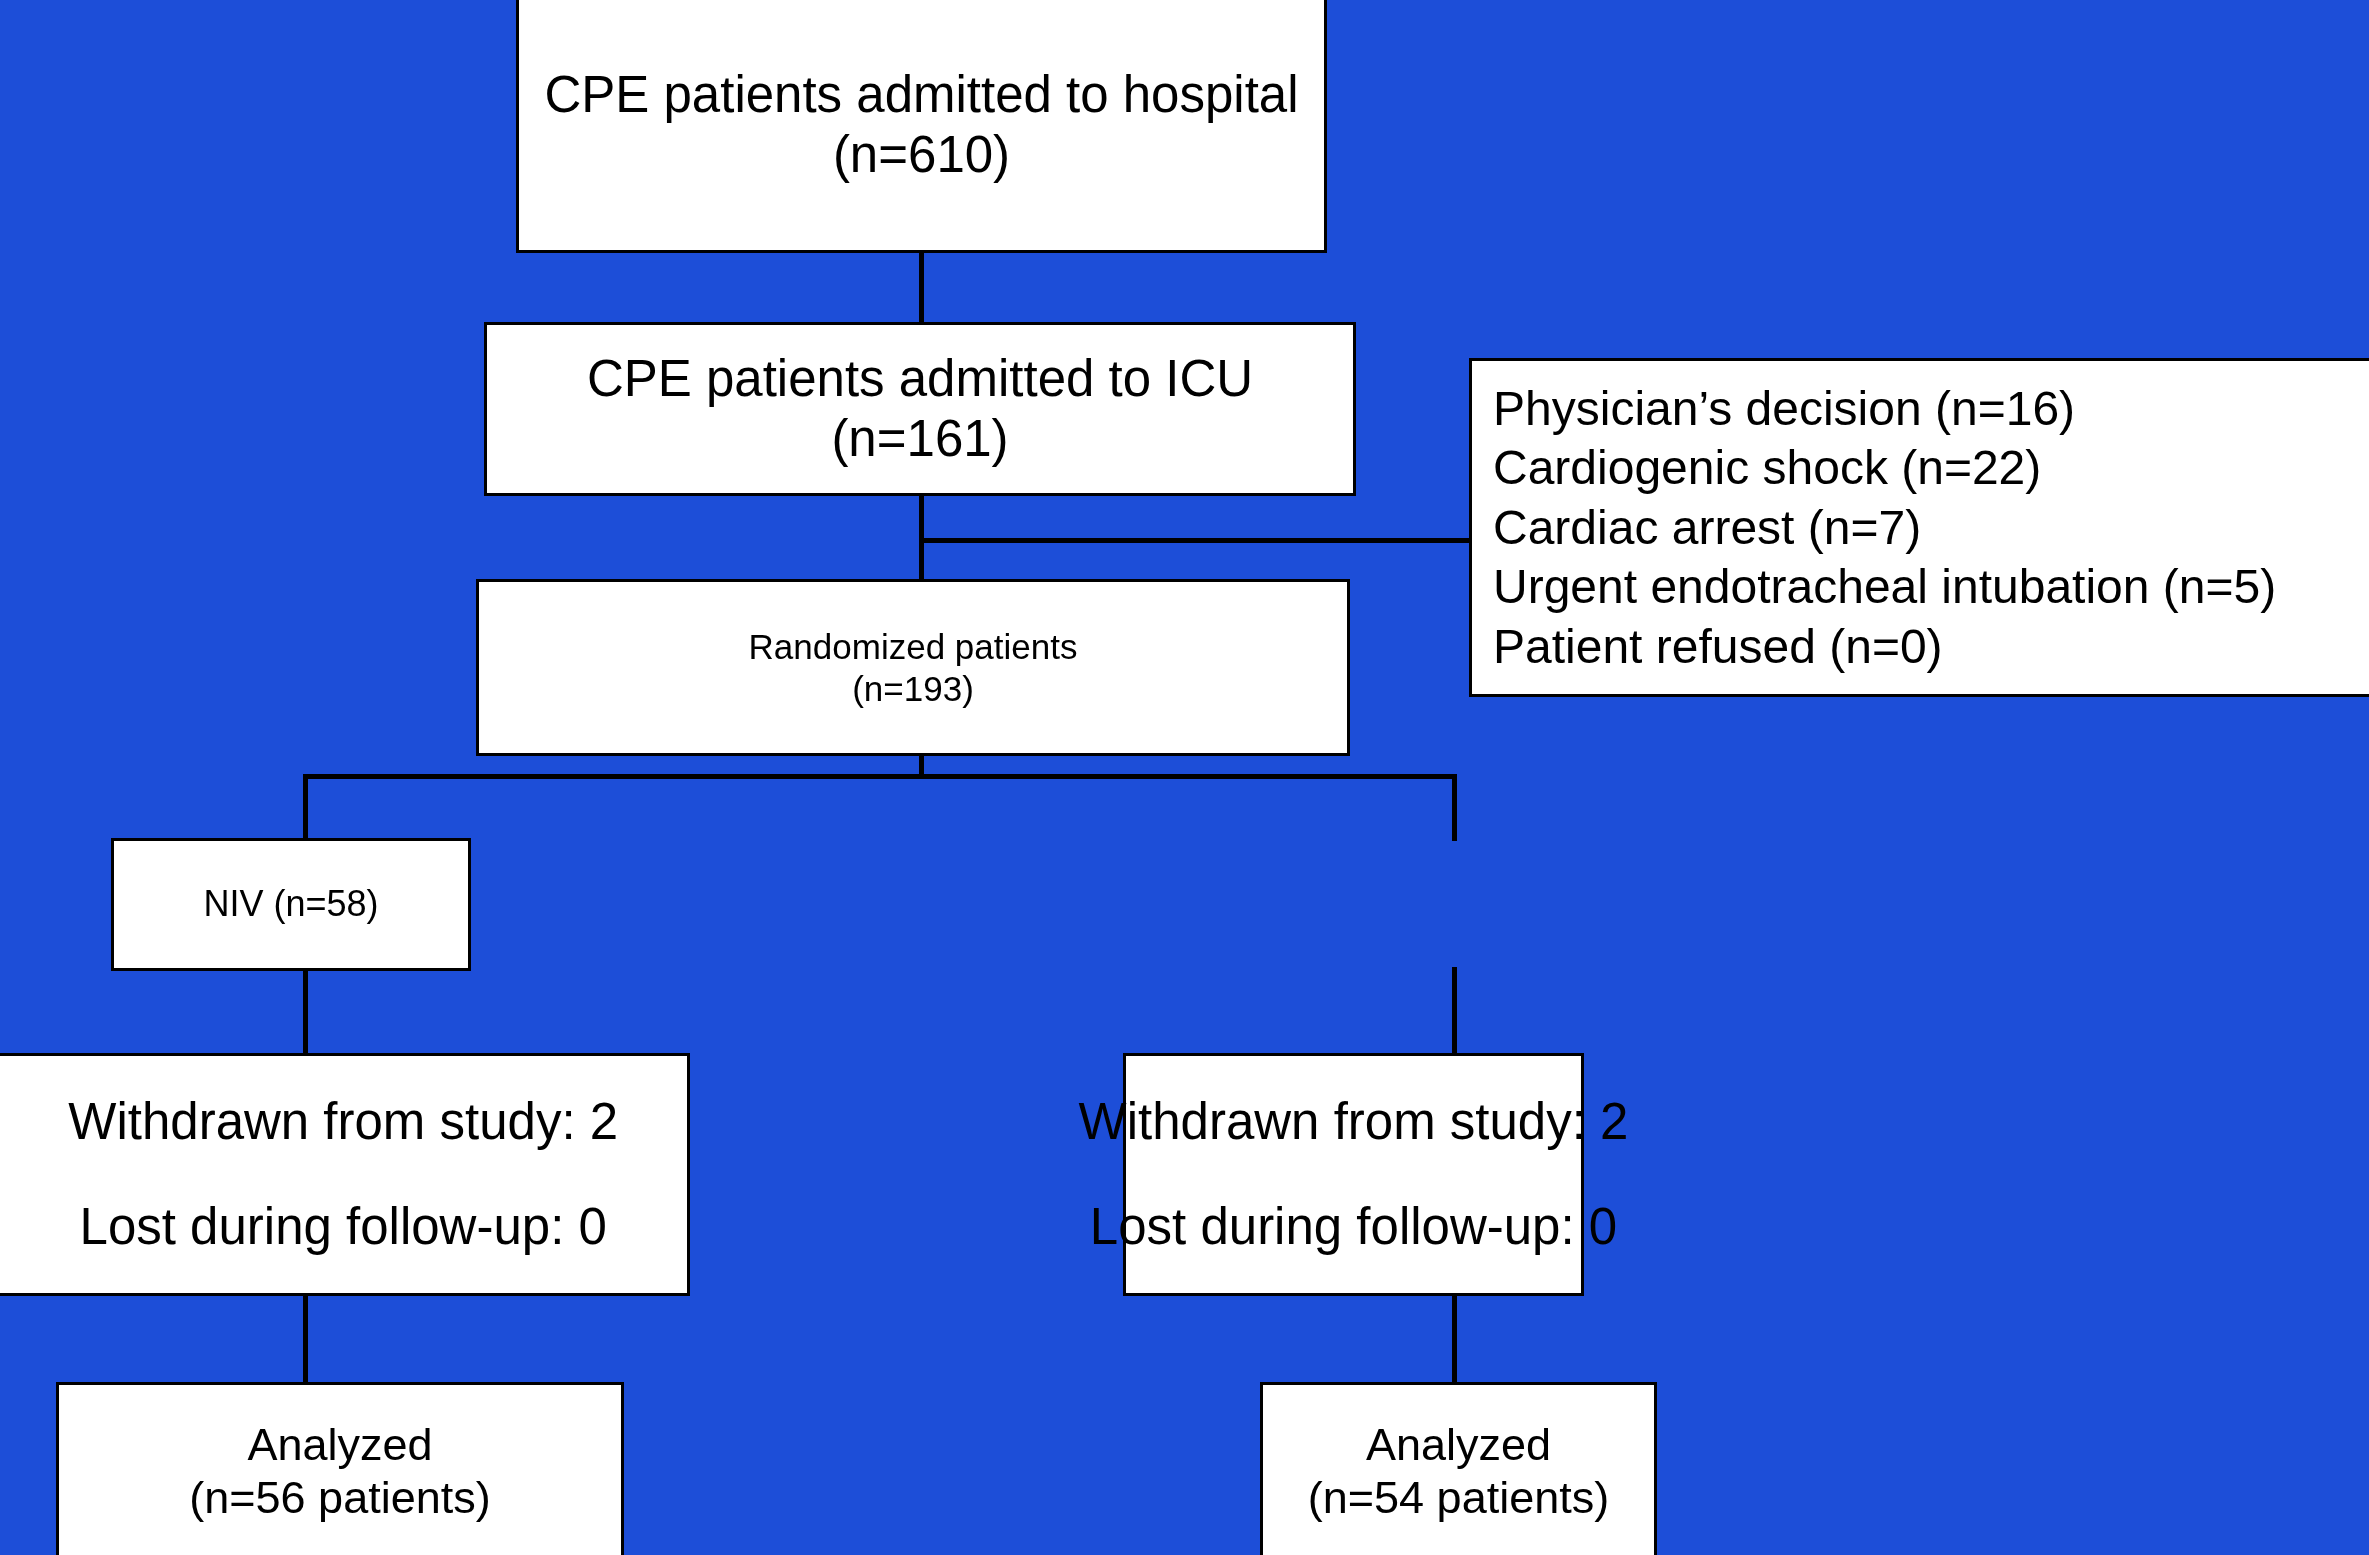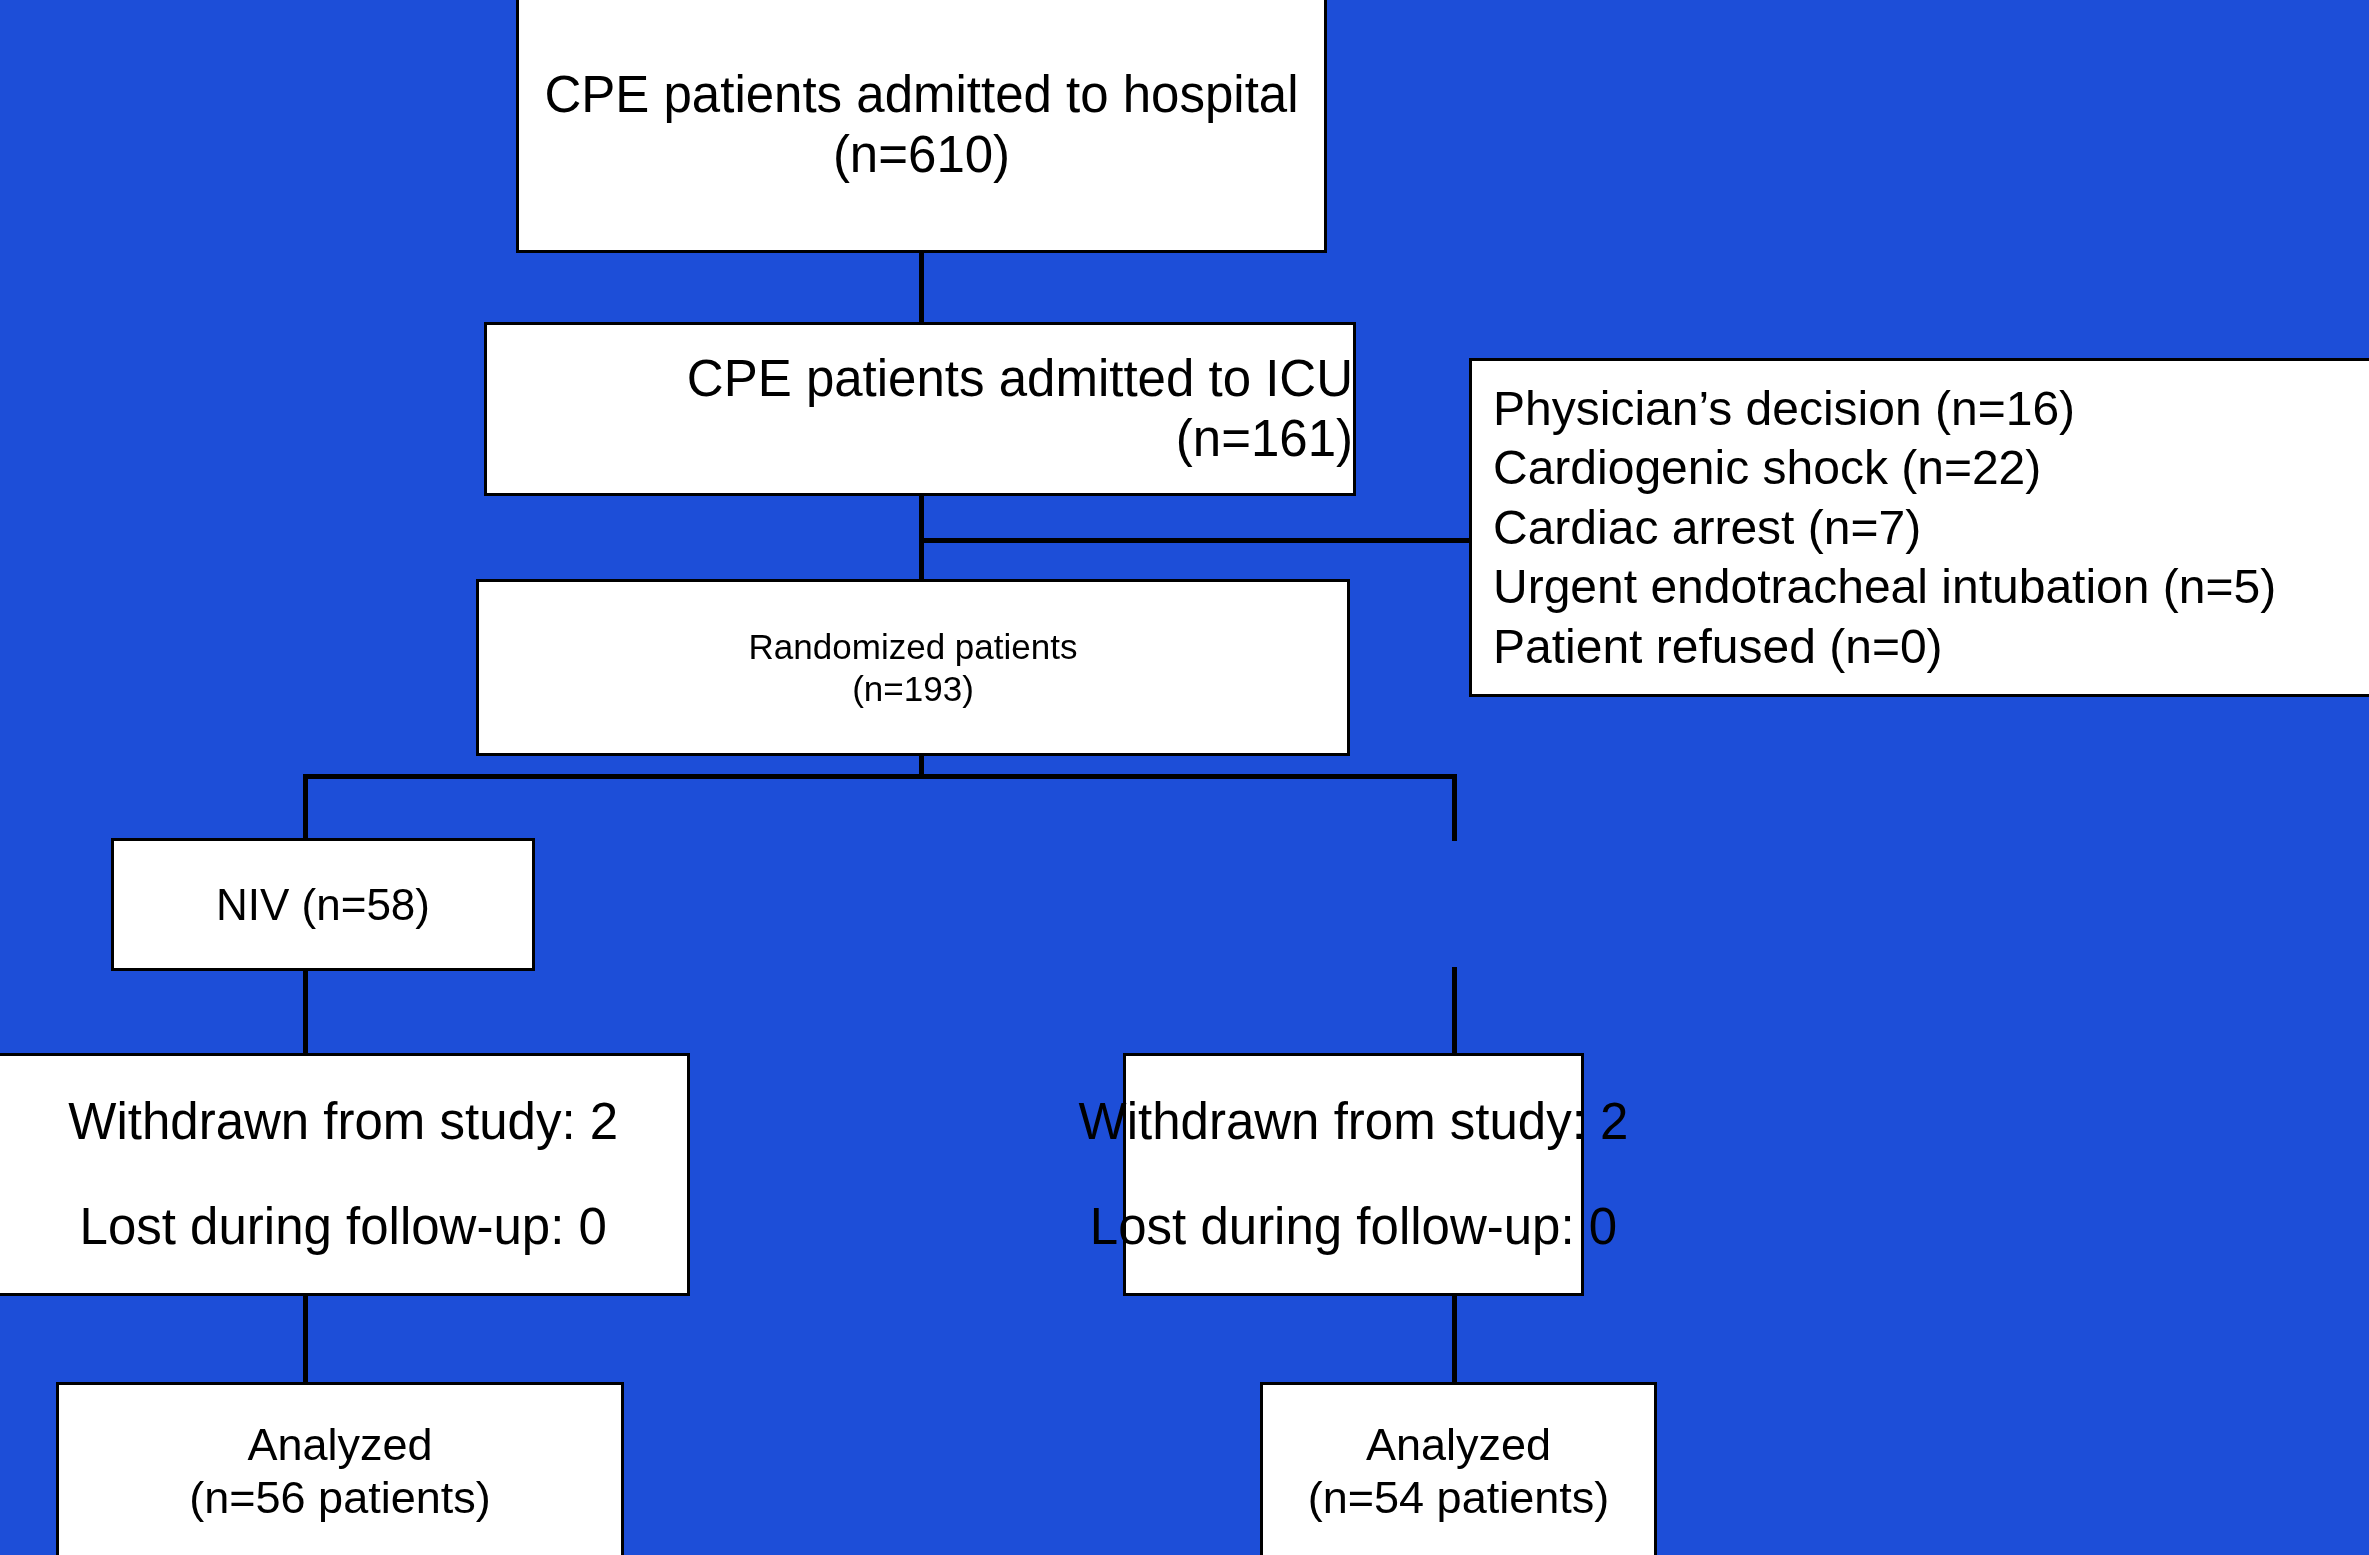--- a/index.html
+++ b/index.html
@@ -28,26 +28,26 @@
     text-align: center;
     line-height: 1.18;
   }
   .node .ln {
     display: block;
     white-space: nowrap;
   }
 
   
   #node-hospital   { left: 516px;  top: -3.8px;   width: 811px;  height: 257px;  font-size: 51px; }
-  #node-icu        { left: 484px;  top: 322px;  width: 872px;  height: 174px;  font-size: 51px; align-items: flex-end; }
+  #node-icu        { left: 484px;  top: 322px;  width: 872px;  height: 174px;  font-size: 51px; }
   #node-excluded   { left: 1469px; top: 358px;  width: 905px;  height: 339px;  font-size: 48px;
                      align-items: flex-start; justify-content: center; text-align: left;
                      padding-left: 21px; line-height: 1.24; }
   #node-random     { left: 476px;  top: 579px;  width: 874px;  height: 177px;  font-size: 35px; }
-  #node-niv        { left: 111px;  top: 838px;  width: 424px;  height: 133px;  font-size: 44px; }
+  #node-niv        { left: 111px;  top: 838px;  width: 360px;  height: 133px;  font-size: 36px; }
   #node-cpap       { left: 1254px; top: 838px;  width: 405px;  height: 133px;  font-size: 45px; }
   #node-wd-left    { left: -3.8px;   top: 1053px; width: 694px;  height: 243px;  font-size: 51px; }
   #node-wd-right   { left: 1123px; top: 1053px; width: 461px;  height: 243px;  font-size: 51px; }
   #node-an-left    { left: 56px;   top: 1382px; width: 568px;  height: 178px;  font-size: 45px; }
   #node-an-right   { left: 1260px; top: 1382px; width: 397px;  height: 178px;  font-size: 45px; }
 
   .wd-gap { height: 44px; }
 
   
   .conn {

